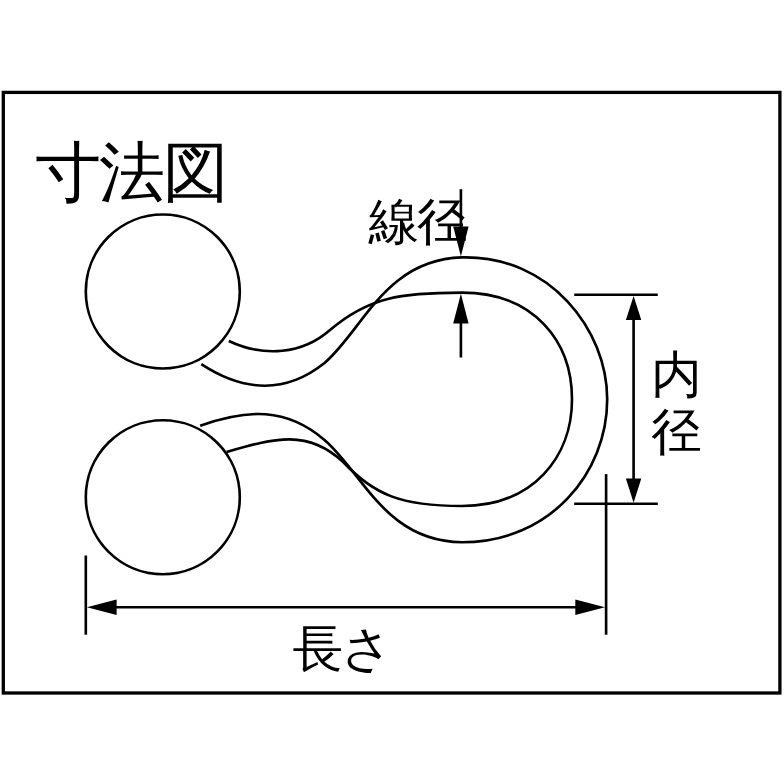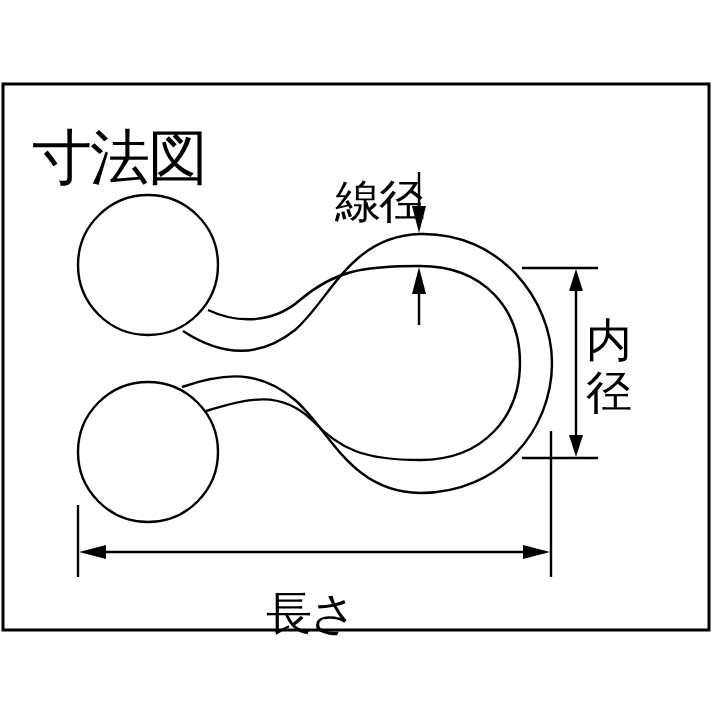--- a/index.html
+++ b/index.html
@@ -1,22 +1,22 @@
 <!DOCTYPE html>
 <html><head>
   <meta charset="utf-8">
   <style>
     html, body { margin: 0; padding: 0; background: #ffffff; }
     body { width: 713px; height: 713px; position: relative; overflow: hidden; font-family: "DejaVu Sans", sans-serif; }
     #diagram { position: absolute; left: 0; top: 0; width: 713px; height: 713px; }
     .label { position: absolute; color: #000; font-family: "DejaVu Sans", sans-serif; line-height: 1; white-space: nowrap; }
     #title { left: 32px; top: 127px; font-size: 60px; letter-spacing: -2px; }
     #lbl-wire { left: 298px; top: 178px; font-size: 46px; letter-spacing: -2px; margin-left: 37px; }
-    #lbl-inner { left: 586px; top: 314px; font-size: 46px; width: 52px; text-align: left; line-height: 52px; white-space: normal; word-break: break-all; }
-    #lbl-length { left: 266px; top: 566px; font-size: 46px; letter-spacing: -2px; margin-top: 24px; }
+    #lbl-inner { left: 586px; top: 314px; font-size: 46px; width: 52px; text-align: right; line-height: 52px; white-space: normal; word-break: break-all; }
+    #lbl-length { left: 266px; top: 566px; font-size: 46px; letter-spacing: -2px; }
   </style>
 </head>
 <body>
 
 <svg id="diagram" viewBox="0 0 713 713" xmlns="http://www.w3.org/2000/svg">
 
   <rect x="3" y="84" width="706" height="546" fill="none" stroke="#000" stroke-width="3"></rect>
 
   <circle cx="148" cy="265" r="70" fill="none" stroke="#000" stroke-width="2.4"></circle>
   <circle cx="148" cy="452" r="70" fill="none" stroke="#000" stroke-width="2.4"></circle>

